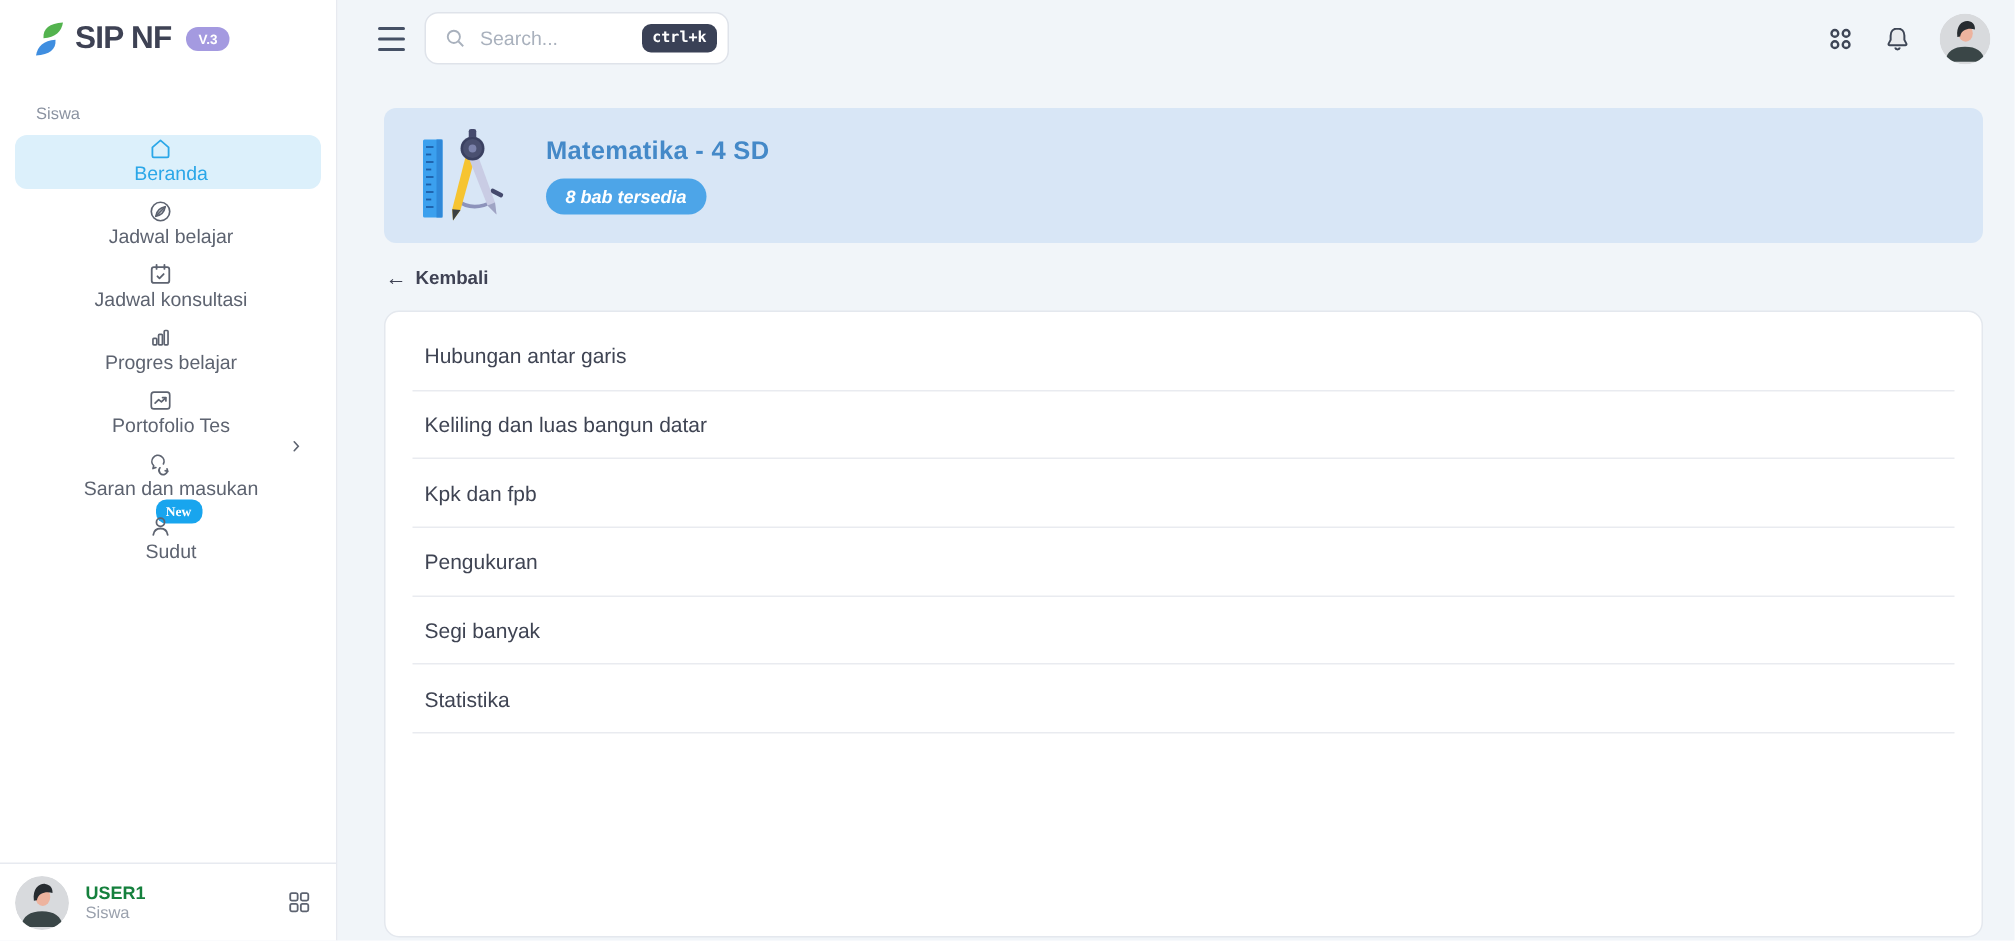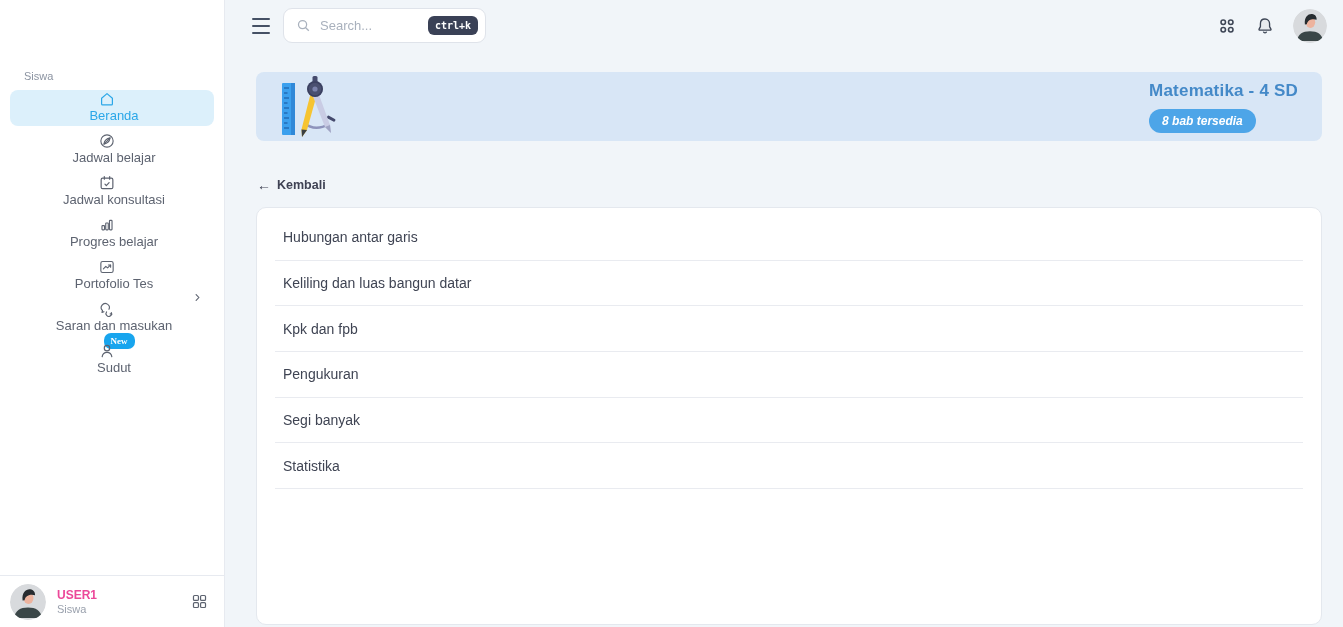--- a/index.html
+++ b/index.html
@@ -21,54 +21,62 @@
   .nav-item .nav-label { font-size:13px; }
   .nav-item.active { background:#dcf0fb; color:#2ba7e8; }
   .nav-item.active .nav-icon svg { stroke:#2ba7e8; }
   .nav-badge { display:none; background:#18a5ee; color:#fff; font-size:9px; font-weight:700; padding:3px 7px; border-radius:7px; margin-left:10px;font-family:Liberation Serif, serif; }
   .nav-chevron { display:none; margin-left:auto; align-items:center; }
   .nav-chevron svg { width:13px; height:13px; stroke:#5d6370; }
 
   .user-area { position:absolute; left:0; bottom:0; width:224px; height:52px; border-top:1px solid #e7eaf0; display:flex; align-items:center; padding:0 16px 0 10px; background:#fff; }
   .avatar { width:36px; height:36px; border-radius:50%; overflow:hidden; flex:0 0 auto; }
   .user-meta { margin-left:11px; }
-  .user-name { font-size:12px; font-weight:700; color:#ec4899; }
+  .user-name { font-size:12px; font-weight:700; color:#15803d; }
   .user-role { font-size:11px; color:#9aa1ad; margin-top:1px; }
   .user-grid-btn { margin-left:auto; cursor:pointer; display:flex; }
   .user-grid-btn svg { width:17px; height:17px; stroke:#5d6370; }
 
   
   .hamburger { position:absolute; left:252px; top:18px; width:18px; height:16px; display:flex; flex-direction:column; justify-content:space-between; cursor:pointer; }
   .hamburger span { display:block; height:2px; background:#455065; border-radius:1px; }
   .search-box { position:absolute; left:283px; top:8px; width:203px; height:35px; background:#fff; border:1px solid #dfe3ea; border-radius:9px; display:flex; align-items:center; padding:0 7px 0 12px; cursor:text; }
   .search-box svg { width:15px; height:15px; stroke:#a9b1bd; flex:0 0 auto; }
   .search-placeholder { font-size:13px; color:#a9b1bd; margin-left:9px; flex:1 1 auto; }
   .shortcut-badge { background:#3a4156; color:#fff; font-family:"DejaVu Sans Mono", monospace; font-size:10px; font-weight:700; padding:4px 7px; border-radius:6px; }
   .topbar-right { position:absolute; right:16px; top:0; height:52px; display:flex; align-items:center; gap:18px; }
   .icon-btn { cursor:pointer; display:flex; align-items:center; }
   .icon-btn svg { width:20px; height:20px; }
   .topbar-avatar { width:34px; height:34px; border-radius:50%; overflow:hidden; cursor:pointer; }
 
   
-  .banner { position:absolute; left:256px; top:72px; width:1066px; height:69px; background:#d8e6f6; border-radius:8px; display:flex; align-items:center; padding:0 24px;justify-content:space-between; }
+  .banner { position:absolute; left:256px; top:72px; width:1066px; height:90px; background:#d8e6f6; border-radius:8px; display:flex; align-items:center; padding:0 24px; }
   .banner-illustration { width:62px; height:66px; flex:0 0 auto; }
   .banner-texts { margin-left:22px; }
   .banner-title { font-size:17px; font-weight:700; color:#4489c8; letter-spacing:0.2px; }
   .banner-badge { display:inline-block; margin-top:8px; background:#4da5e8; color:#fff; font-size:12px; font-weight:700; font-style:italic; padding:5px 13px; border-radius:13px; }
   .back-link { position:absolute; left:257px; top:177px; font-size:12.5px; font-weight:700; color:#3f4254; cursor:pointer; display:flex; align-items:center; gap:6px; }
   .back-arrow { font-weight:400; font-size:14px; }
   .card { position:absolute; left:256px; top:207px; width:1066px; height:418px; background:#fff; border:1px solid #e4e8ee; border-radius:10px; padding:7px 18px 0 18px; }
   .chapter-row { height:45.7px; display:flex; align-items:center; padding-left:8px; border-bottom:1px solid #e9ebf0; font-size:14px; color:#3f4453; cursor:pointer; }
 </style>
 </head>
 <body>
 
 <div class="app">
 
   <aside class="sidebar">
+    <div class="logo-row">
+      <svg class="logo-mark" viewBox="0 0 22 24">
+        <path d="M20 1 C11 1.5 6.5 5 7 11.5 C15 11 19 7 20 1 Z" fill="#53b34e"></path>
+        <path d="M2 23 C11 22.5 15.5 19 15 12.5 C7 13 3 17 2 23 Z" fill="#3f8ee0"></path>
+      </svg>
+      <span class="logo-text">SIP NF</span>
+      <span class="version-badge">V.3</span>
+    </div>
     <div class="section-label">Siswa</div>
     <nav class="nav">
         <div class="nav-item active">
     <span class="nav-icon">
             <svg viewBox="0 0 24 24" fill="none" stroke-width="1.6" stroke-linejoin="round">
               <path d="M4.8 11 L12 4.8 L19.2 11 V18.6 a1.2 1.2 0 0 1 -1.2 1.2 H6 a1.2 1.2 0 0 1 -1.2 -1.2 Z"></path>
             </svg>
           </span>
     <span class="nav-label">Beranda</span>
 

